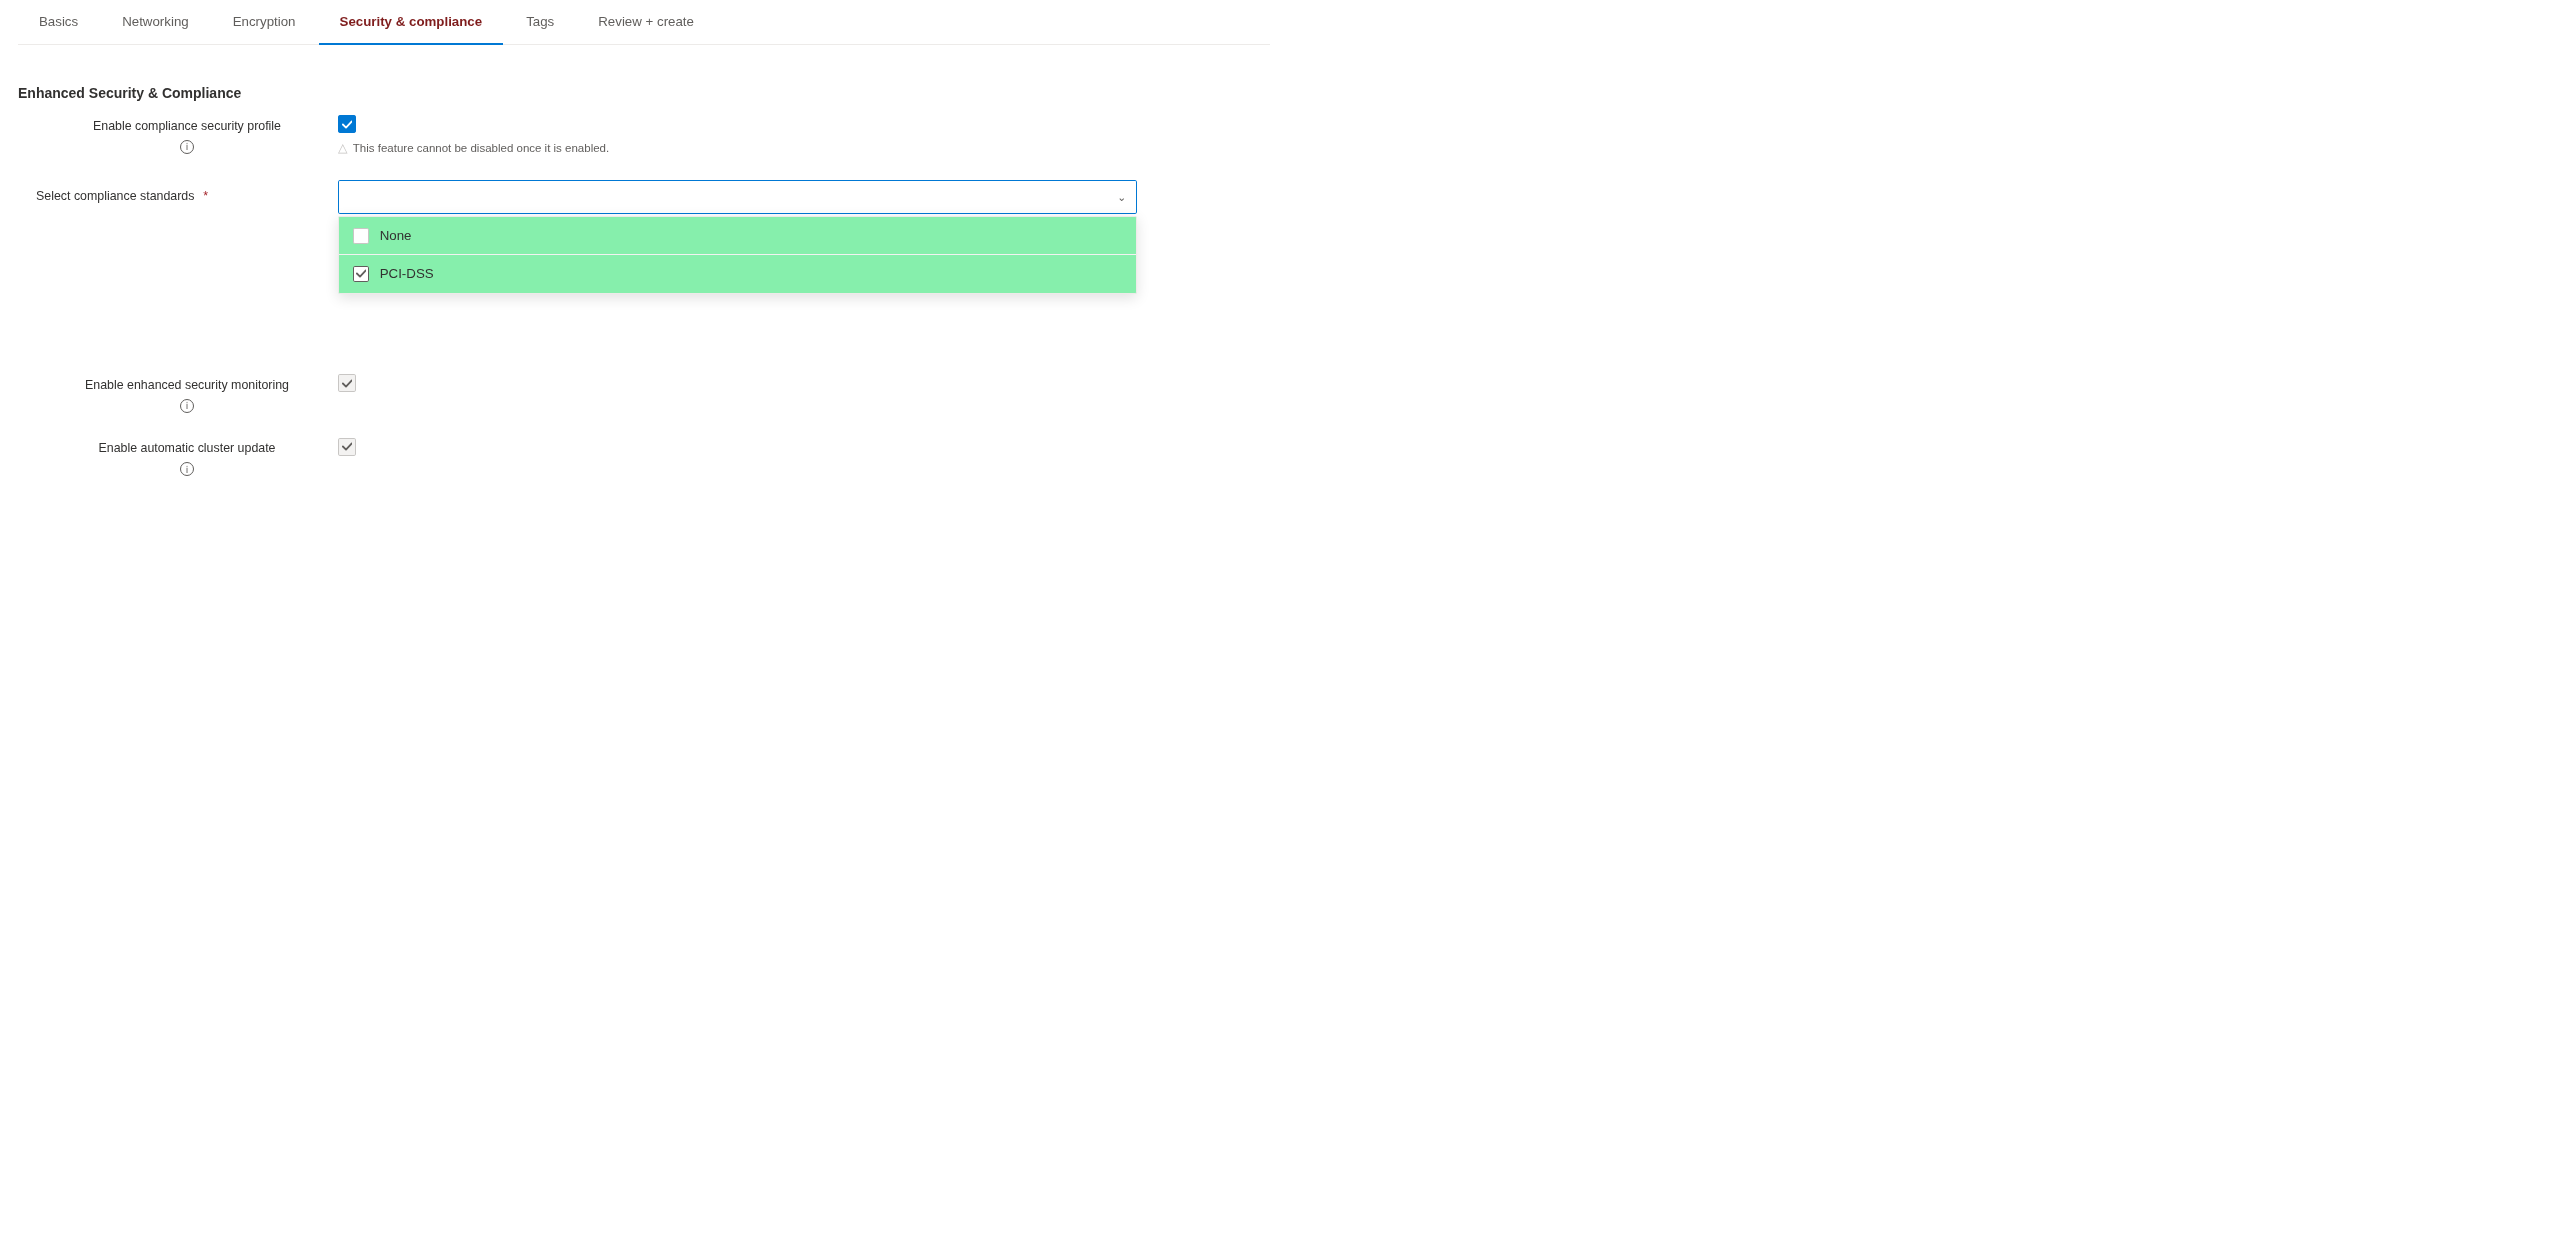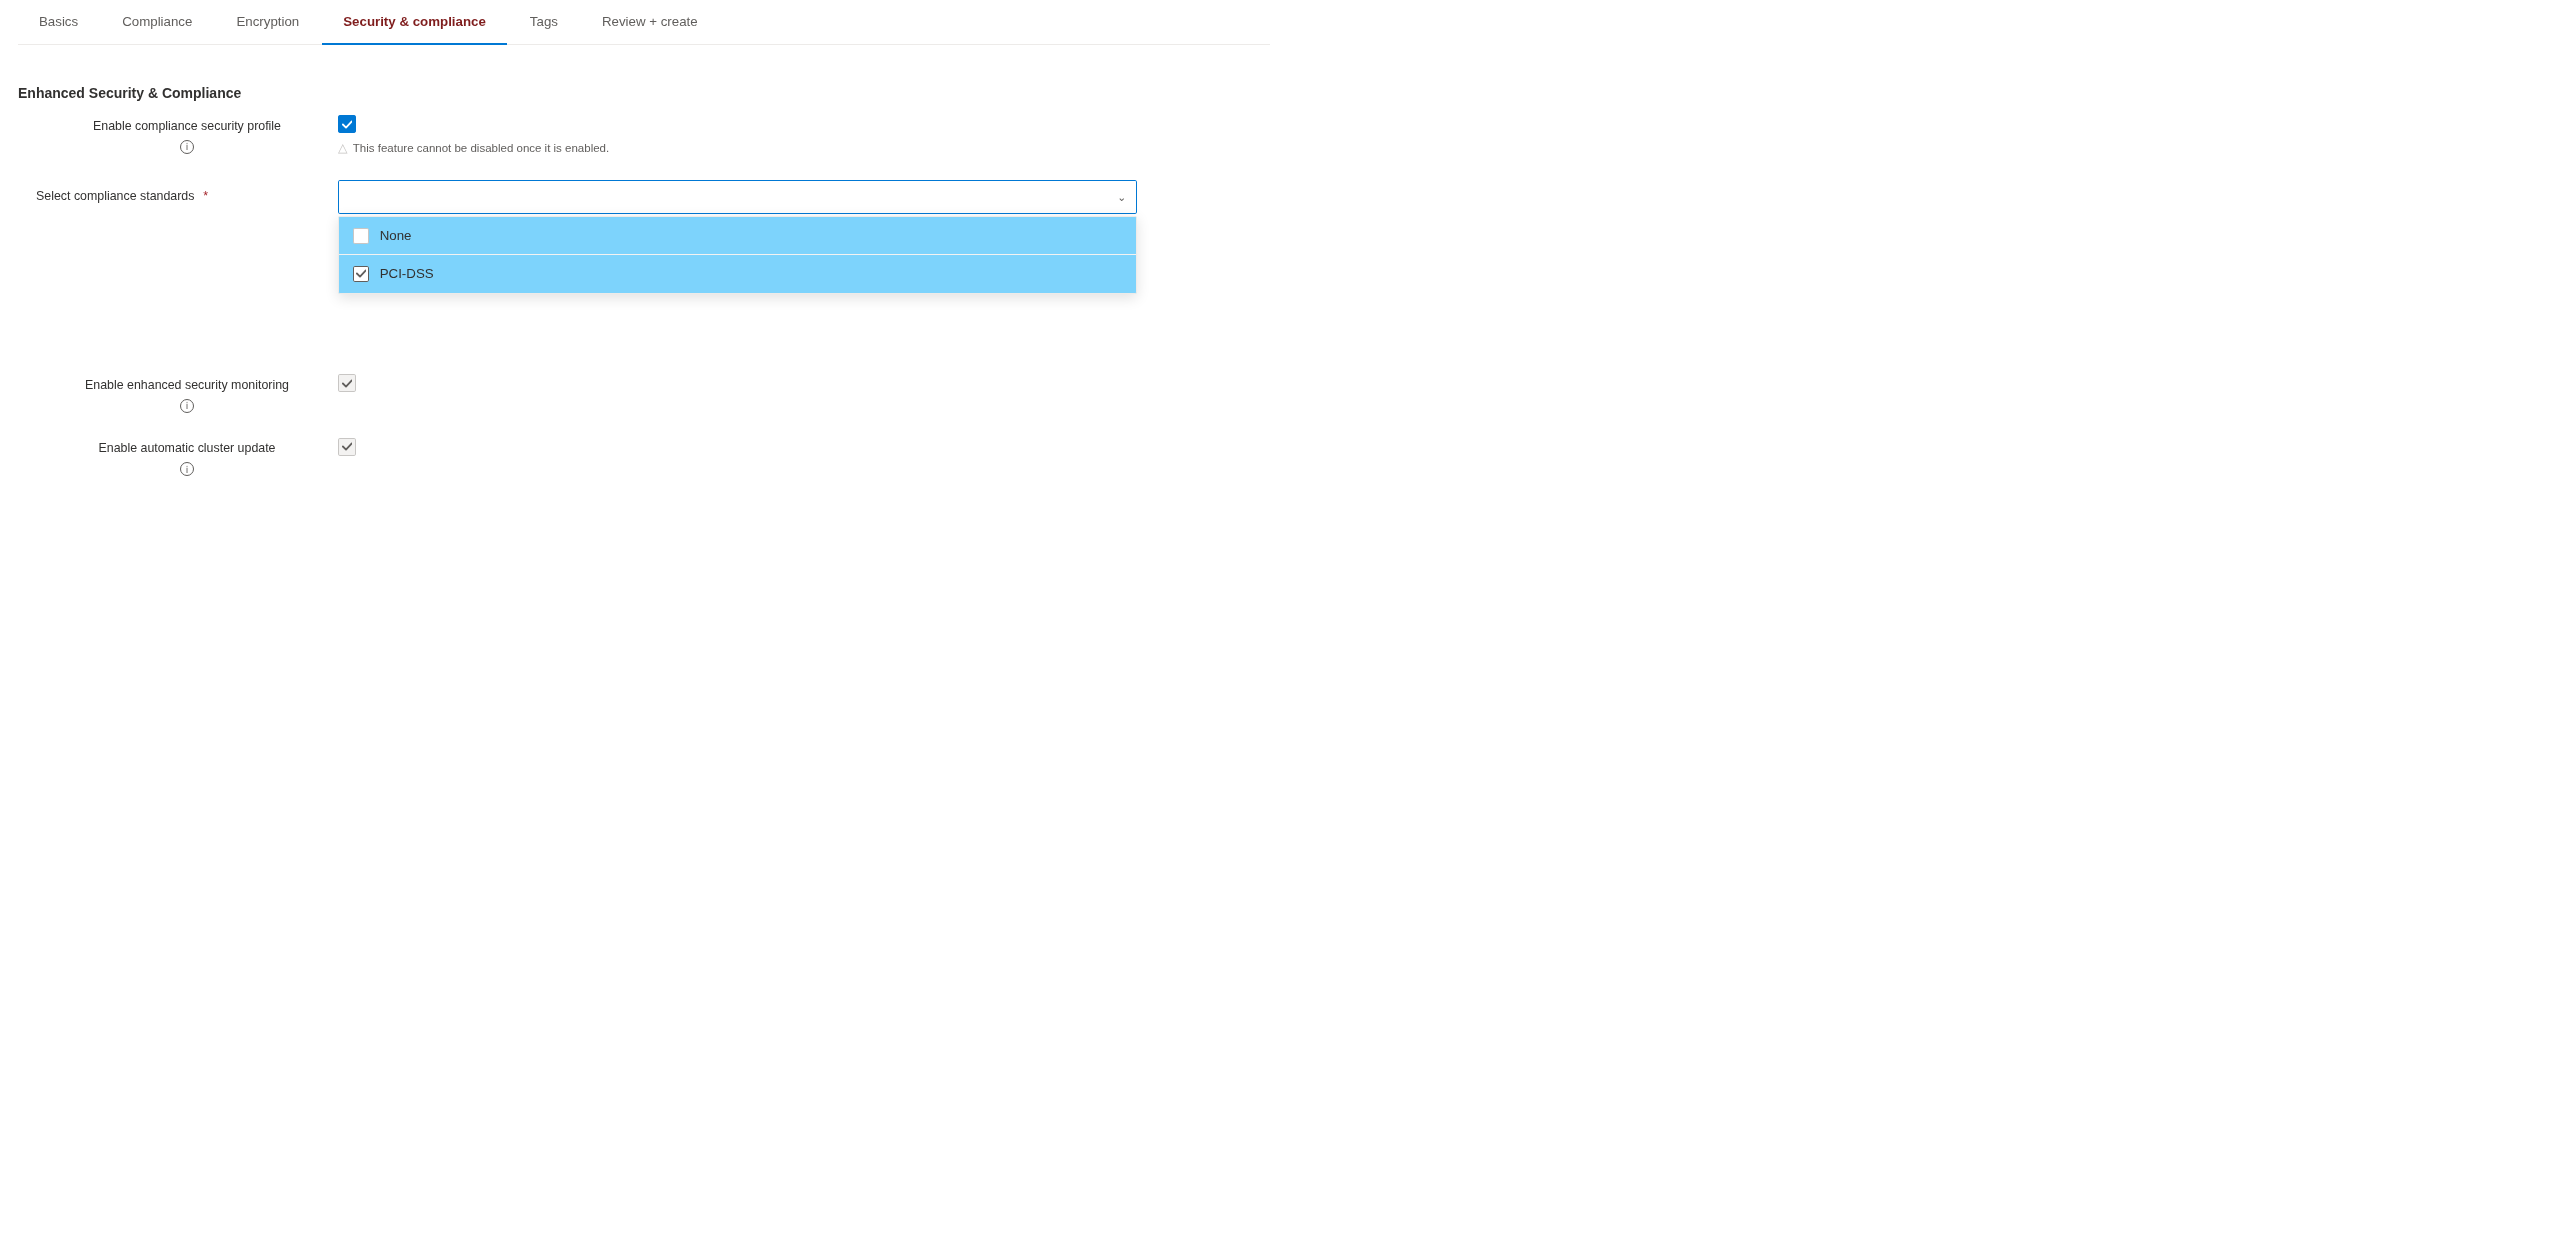--- a/index.html
+++ b/index.html
@@ -198,21 +198,21 @@
       font-size: 10.7px;
       pointer-events: none;
     }
 
     
     .dropdown-menu {
       position: absolute;
       top: calc(100% + 1.8px);
       left: 0;
       width: 100%;
-      background: #7dd3fc;
+      background: #86efac;
       border: 0.9px solid #edebe9;
       box-shadow: 0 3.6px 14px rgba(0,0,0,0.12);
       z-index: 100;
       border-radius: 1.8px;
     }
 
     .dropdown-option {
       display: flex;
       align-items: center;
       gap: 10.7px;
@@ -264,21 +264,21 @@
       padding-top: 9px;
     }
   </style>
 </head>
 <body>
 
 <div class="page-container">
 
   <nav class="tab-nav">
     <a class="tab-item">Basics</a>
-    <a class="tab-item">Compliance</a>
+    <a class="tab-item">Networking</a>
     <a class="tab-item">Encryption</a>
     <a class="tab-item active">Security &amp; compliance</a>
     <a class="tab-item">Tags</a>
     <a class="tab-item">Review + create</a>
   </nav>
 
   <div>
 
     <h2 class="section-heading">Enhanced Security &amp; Compliance</h2>
 

